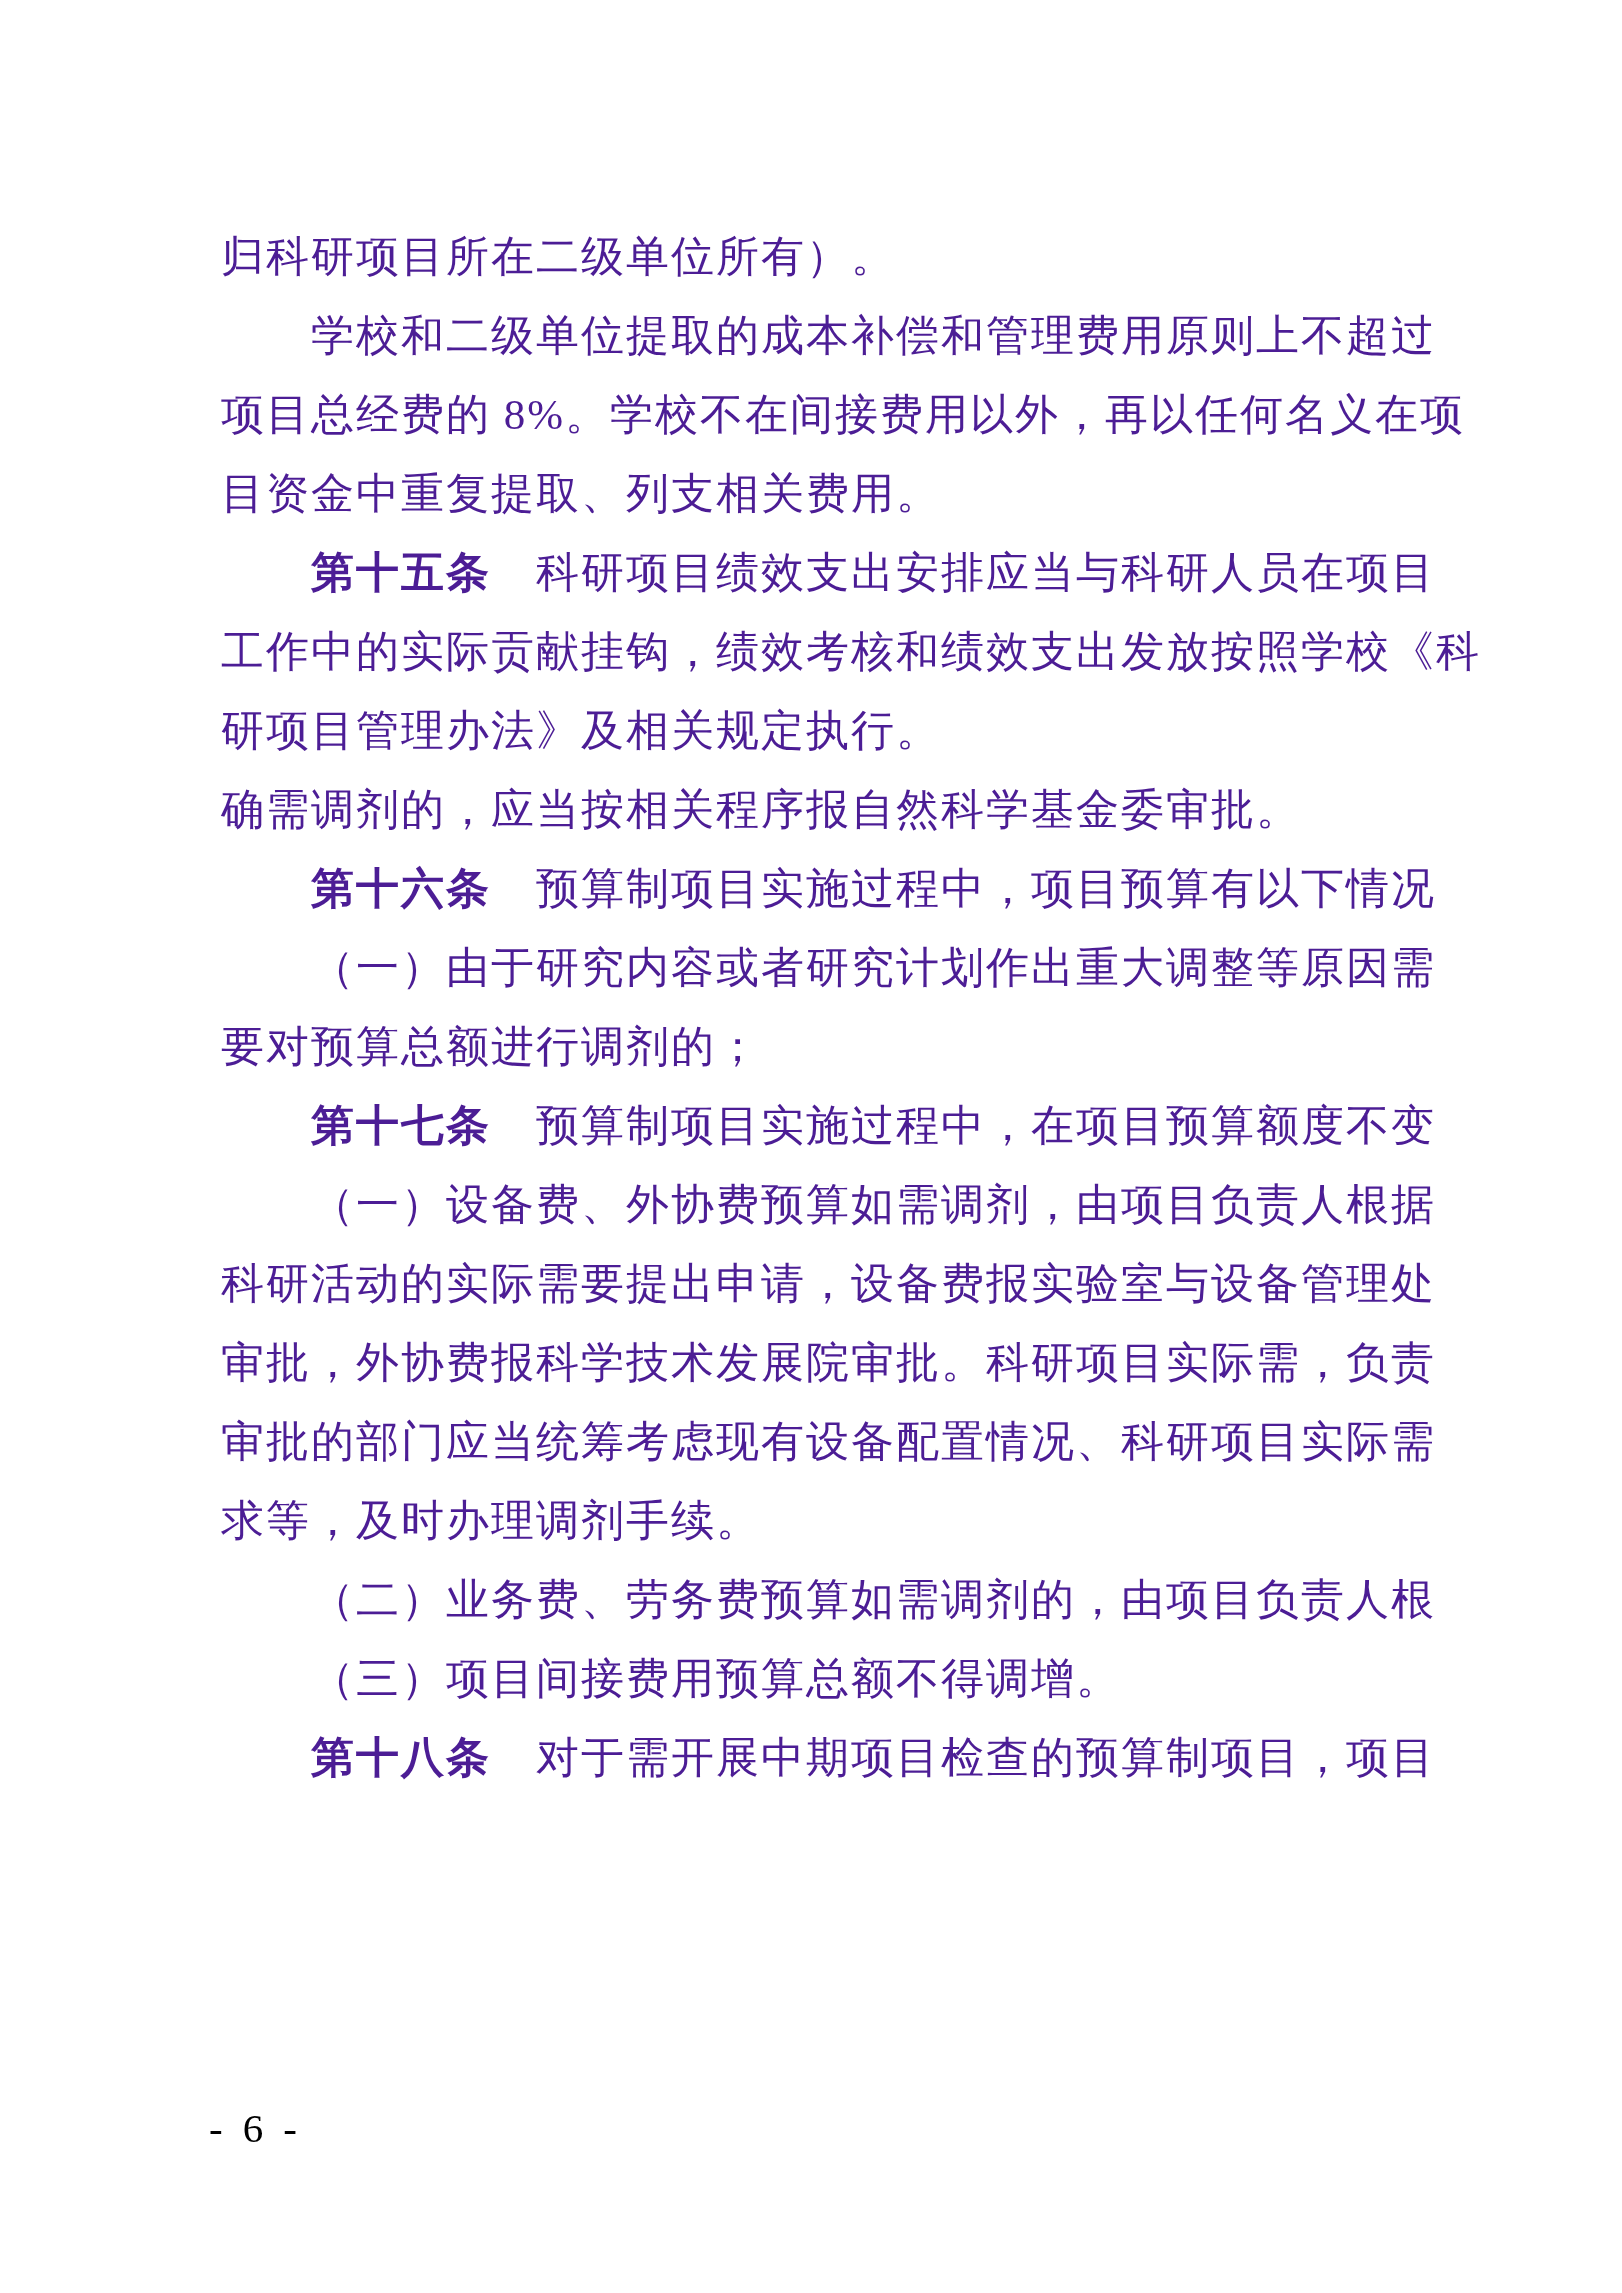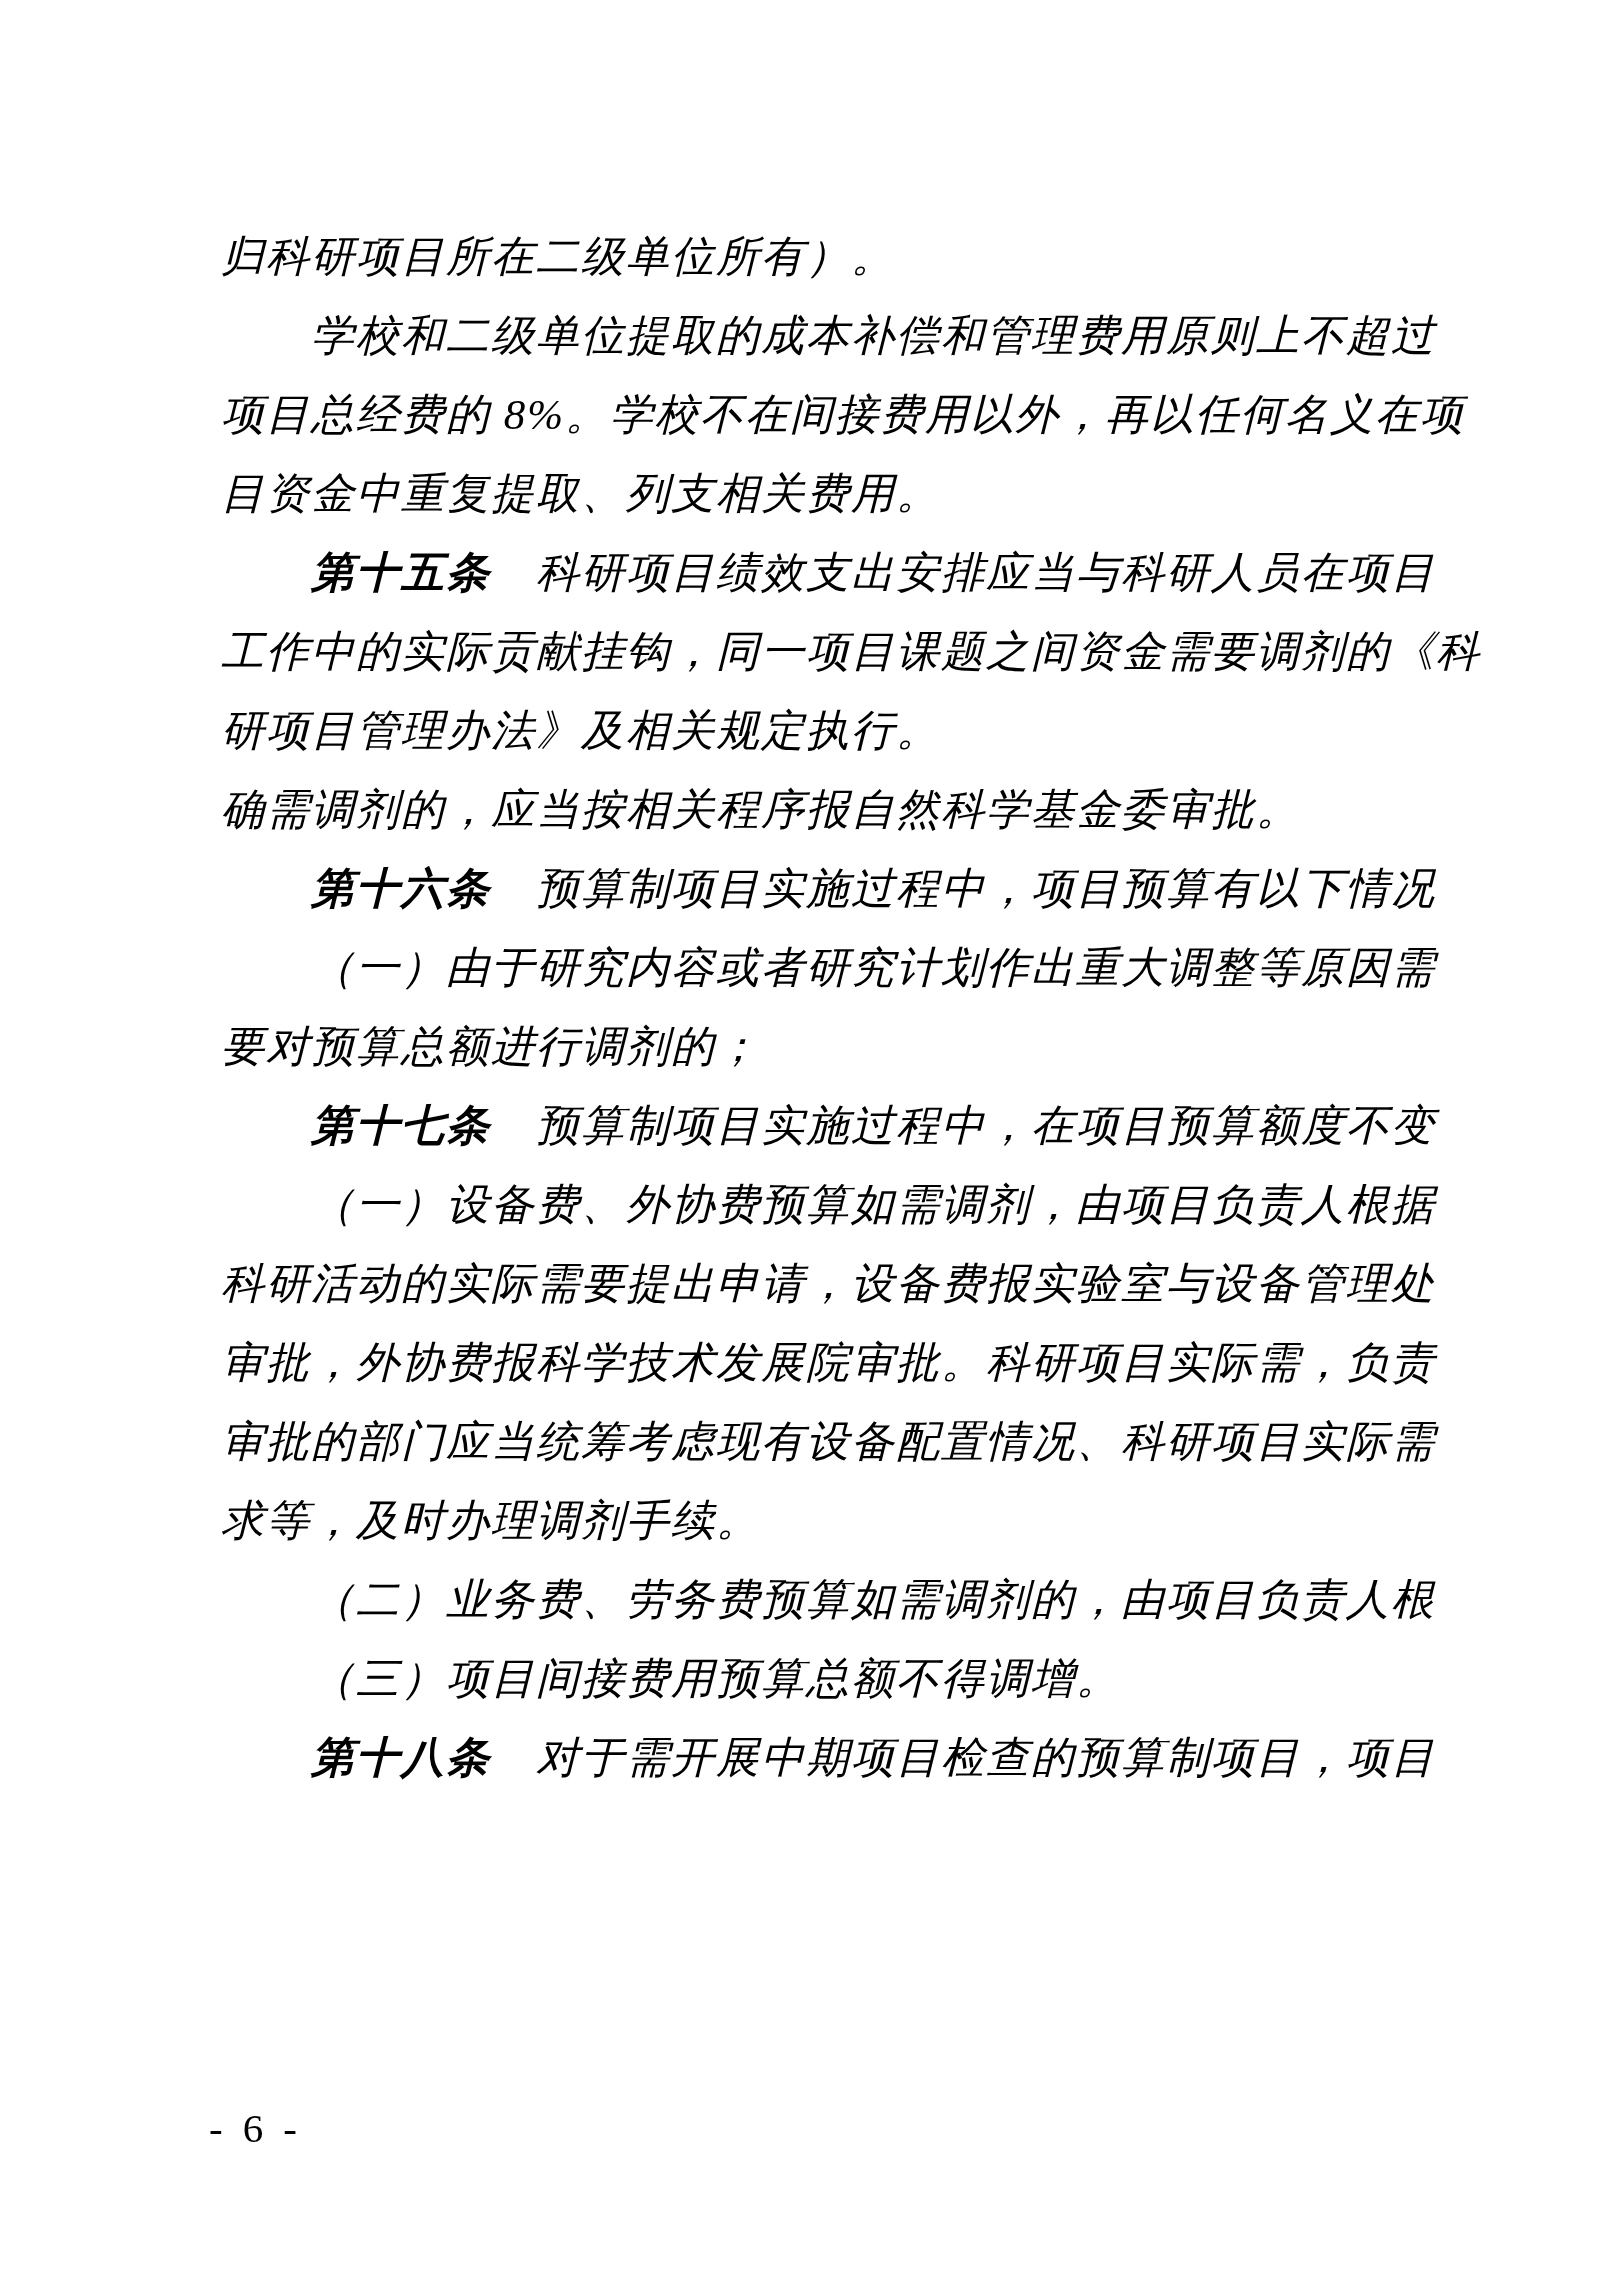--- a/index.html
+++ b/index.html
@@ -21,22 +21,21 @@
     left: 221px;
     top: 217px;
     width: 1190px;
   }
   .line {
     height: 79px;
     line-height: 79px;
     font-size: 43px;
     letter-spacing: 2px;
     white-space: nowrap;
-    color: #000000;
-    font-style: italic;
+    color: #4c1d95;
   }
   .line.indent {
     padding-left: 90px;
   }
   .seg {
     font-weight: 400;
   }
   .seg.bold {
     font-weight: 700;
   }
@@ -54,21 +53,21 @@
 </head>
 <body>
 
 <div class="page">
   <div class="text-block">
       <div class="line"><span class="seg">归科研项目所在二级单位所有）。</span></div>
       <div class="line indent"><span class="seg">学校和二级单位提取的成本补偿和管理费用原则上不超过</span></div>
       <div class="line"><span class="seg">项目总经费的 8%。学校不在间接费用以外，再以任何名义在项</span></div>
       <div class="line"><span class="seg">目资金中重复提取、列支相关费用。</span></div>
       <div class="line indent"><span class="seg bold">第十五条</span><span class="seg">　科研项目绩效支出安排应当与科研人员在项目</span></div>
-      <div class="line"><span class="seg">工作中的实际贡献挂钩，同一项目课题之间资金需要调剂的《科</span></div>
+      <div class="line"><span class="seg">工作中的实际贡献挂钩，绩效考核和绩效支出发放按照学校《科</span></div>
       <div class="line"><span class="seg">研项目管理办法》及相关规定执行。</span></div>
       <div class="line"><span class="seg">确需调剂的，应当按相关程序报自然科学基金委审批。</span></div>
       <div class="line indent"><span class="seg bold">第十六条</span><span class="seg">　预算制项目实施过程中，项目预算有以下情况</span></div>
       <div class="line indent"><span class="seg">（一）由于研究内容或者研究计划作出重大调整等原因需</span></div>
       <div class="line"><span class="seg">要对预算总额进行调剂的；</span></div>
       <div class="line indent"><span class="seg bold">第十七条</span><span class="seg">　预算制项目实施过程中，在项目预算额度不变</span></div>
       <div class="line indent"><span class="seg">（一）设备费、外协费预算如需调剂，由项目负责人根据</span></div>
       <div class="line"><span class="seg">科研活动的实际需要提出申请，设备费报实验室与设备管理处</span></div>
       <div class="line"><span class="seg">审批，外协费报科学技术发展院审批。科研项目实际需，负责</span></div>
       <div class="line"><span class="seg">审批的部门应当统筹考虑现有设备配置情况、科研项目实际需</span></div>

